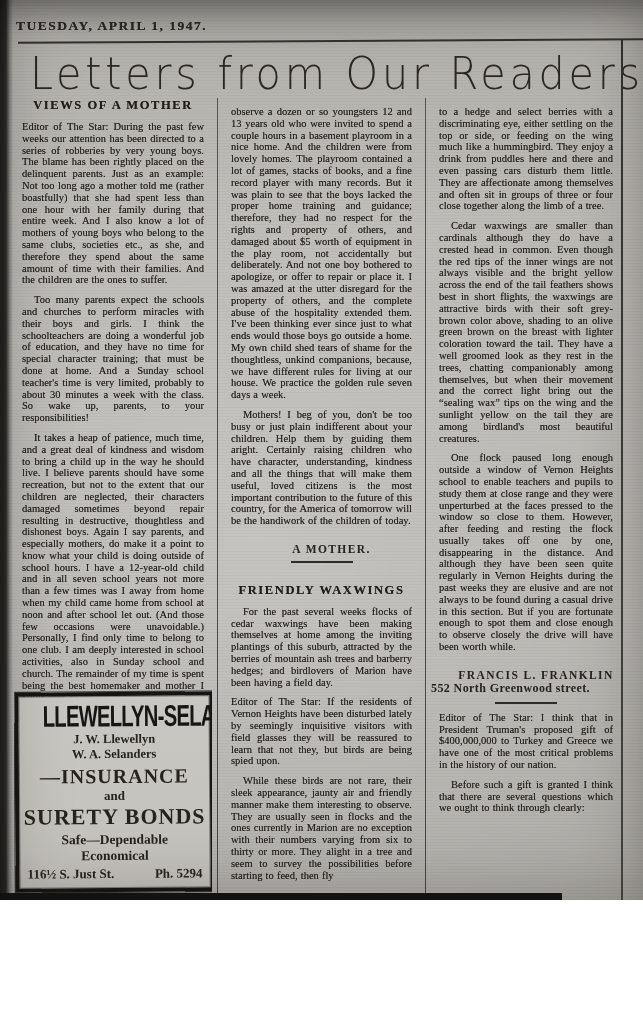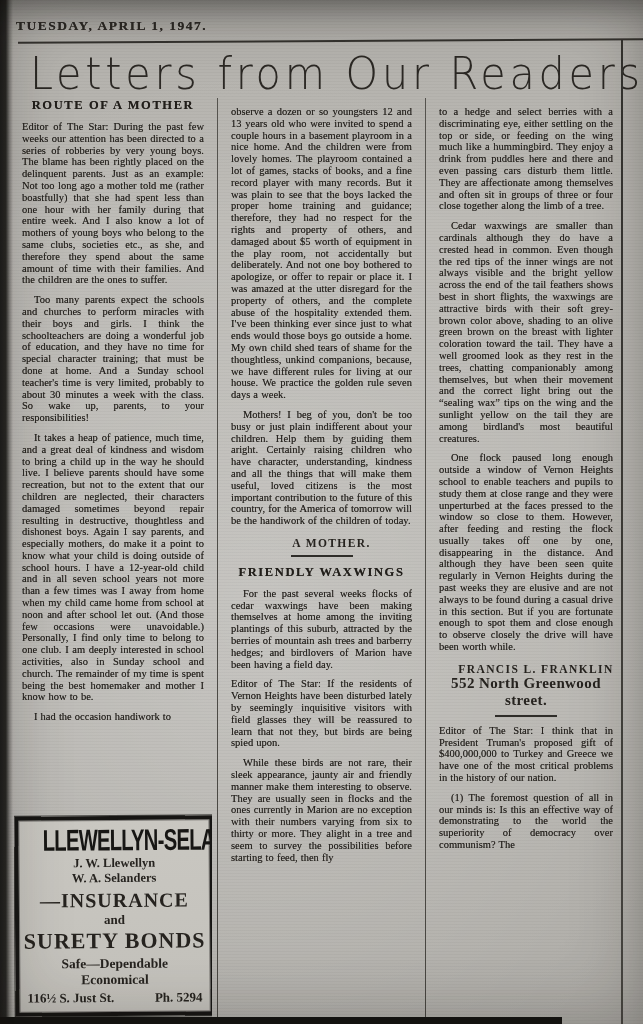--- a/index.html
+++ b/index.html
@@ -1,17 +1,17 @@
 <!DOCTYPE html>
 <html><head>
 <meta charset="utf-8">
 <style>
   html,body{margin:0;padding:0;}
   .page{
-    position:relative; width:643px; height:1024px; overflow:hidden;
+    position:relative; width:643px; height:900px; overflow:hidden;
     background:
       repeating-linear-gradient(0deg, rgba(0,0,0,0.025) 0 1px, rgba(255,255,255,0.015) 1px 3px),
       radial-gradient(120% 90% at 40% 60%, rgba(255,255,255,0.20), rgba(0,0,0,0) 60%),
       linear-gradient(180deg, #a3a19c 0px, #b3b1ac 48px, #bab8b3 220px, #b6b4af 70%, #adaba6 100%);
     font-family:"Liberation Serif", serif;
     color:#26231f;
   }
   .page::after{
     content:""; position:absolute; inset:0; pointer-events:none;
     box-shadow: inset 0 0 70px rgba(20,18,16,0.28), inset 0 25px 35px -25px rgba(0,0,0,0.45);
@@ -49,26 +49,26 @@
   .para{
     font-size:10.5px; line-height:11.8px; text-align:justify; text-indent:12px;
     margin:8px; word-spacing:0.5px; text-shadow:0 0 0.5px rgba(38,35,31,0.65);
   }
   .para + .para{ margin-top:3px; }
   .noindent{ text-indent:0; }
   .sec-heading{
     text-align:center; font-size:12.5px; font-weight:bold; letter-spacing:1.6px;
     margin:0 0 4px 0; color:#211e1a; text-shadow:0 0 0.6px rgba(33,30,26,0.7);
   }
-  .sec-heading.mt{ margin-top:8px; }
+  .sec-heading.mt{ margin-top:20px; }
   .signature{
     text-align:center; font-weight:bold; font-size:11.5px; letter-spacing:1.4px;
-    margin-top:10px; padding-left:20px;
+    margin-top:16px; padding-left:20px;
   }
-  .address{ text-align:center; font-weight:bold; font-size:15px; letter-spacing:0.4px; }
+  .address{ text-align:left; font-weight:bold; font-size:12px; letter-spacing:0.4px; }
   .divider{ width:62px; height:2px; background:#2f2d29; margin:6px auto 6px; }
   .ad{
     position:absolute; left:1px; bottom:8px; width:199px; box-sizing:border-box;
     border:4px solid #161513; box-shadow:0 0 0 1px rgba(22,21,19,0.7), inset 0 0 0 1px rgba(22,21,19,0.4);
     background:linear-gradient(180deg,#c9c7c1,#c3c1bb);
     text-align:center; padding:5px 4px 6px; transform:rotate(-0.4deg);
   }
   .ad-title{
     font-family:"Liberation Sans", sans-serif; font-weight:bold; font-size:26px;
     letter-spacing:-1px; white-space:nowrap; transform:scale(0.78,1.15); transform-origin:center;
@@ -91,21 +91,21 @@
 <div class="page">
   <div class="left-edge"></div>
 
   <div class="date-line">TUESDAY, APRIL 1, 1947.</div>
   <div class="top-rule"></div>
   <div class="headline">Letters from Our Readers</div>
   <div class="right-rule"></div>
 
   <div class="columns">
     <div class="col col-1">
-        <h3 class="sec-heading">ROUTE OF A MOTHER</h3>
+        <h3 class="sec-heading">VIEWS OF A MOTHER</h3>
         <p class="para noindent">Editor of The Star: During the past few weeks our attention has been directed to a series of robberies by very young boys. The blame has been rightly placed on the delinquent parents. Just as an example: Not too long ago a mother told me (rather boastfully) that she had spent less than one hour with her family during that entire week. And I also know a lot of mothers of young boys who belong to the same clubs, societies etc., as she, and therefore they spend about the same amount of time with their families. And the children are the ones to suffer.</p>
         <p class="para">Too many parents expect the schools and churches to perform miracles with their boys and girls. I think the schoolteachers are doing a wonderful job of education, and they have no time for special character training; that must be done at home. And a Sunday school teacher's time is very limited, probably to about 30 minutes a week with the class. So wake up, parents, to your responsibilities!</p>
         <p class="para">It takes a heap of patience, much time, and a great deal of kindness and wisdom to bring a child up in the way he should live. I believe parents should have some recreation, but not to the extent that our children are neglected, their characters damaged sometimes beyond repair resulting in destructive, thoughtless and dishonest boys. Again I say parents, and especially mothers, do make it a point to know what your child is doing outside of school hours. I have a 12-year-old child and in all seven school years not more than a few times was I away from home when my child came home from school at noon and after school let out. (And those few occasions were unavoidable.) Personally, I find only time to belong to one club. I am deeply interested in school activities, also in Sunday school and church. The remainder of my time is spent being the best homemaker and mother I know how to be.</p>
         <p class="para">I had the occasion handiwork to</p>
       <div class="ad">
         <div class="ad-title">LLEWELLYN-SELANDERS</div>
         <div class="ad-name">J. W. Llewellyn</div>
         <div class="ad-name">W. A. Selanders</div>
         <div class="ad-insurance">—INSURANCE</div>
         <div class="ad-and">and</div>
@@ -131,18 +131,18 @@
       </div>
     <div class="col-rule"></div>
     <div class="col col-3">
         <p class="para noindent">to a hedge and select berries with a discriminating eye, either settling on the top or side, or feeding on the wing much like a hummingbird. They enjoy a drink from puddles here and there and even passing cars disturb them little. They are affectionate among themselves and often sit in groups of three or four close together along the limb of a tree.</p>
         <p class="para">Cedar waxwings are smaller than cardinals although they do have a crested head in common. Even though the red tips of the inner wings are not always visible and the bright yellow across the end of the tail feathers shows best in short flights, the waxwings are attractive birds with their soft grey-brown color above, shading to an olive green brown on the breast with lighter coloration toward the tail. They have a well groomed look as they rest in the trees, chatting companionably among themselves, but when their movement and the correct light bring out the “sealing wax” tips on the wing and the sunlight yellow on the tail they are among birdland's most beautiful creatures.</p>
         <p class="para">One flock paused long enough outside a window of Vernon Heights school to enable teachers and pupils to study them at close range and they were unperturbed at the faces pressed to the window so close to them. However, after feeding and resting the flock usually takes off one by one, disappearing in the distance. And although they have been seen quite regularly in Vernon Heights during the past weeks they are elusive and are not always to be found during a casual drive in this section. But if you are fortunate enough to spot them and close enough to observe closely the drive will have been worth while.</p>
         <div class="signature">FRANCIS L. FRANKLIN</div>
         <div class="address">552 North Greenwood street.</div>
         <div class="divider"></div>
         <p class="para noindent">Editor of The Star: I think that in President Truman's proposed gift of $400,000,000 to Turkey and Greece we have one of the most critical problems in the history of our nation.</p>
-        <p class="para">(1) The foremost question of all in our minds is: Is this an effective way of demonstrating to the world the superiority of democracy over communism? The</p>
+        <p class="para">Before such a gift is granted I think that there are several questions which we ought to think through clearly:</p>
       </div>
   </div>
 
   <div class="bottom-bar"></div>
 </div>
 
 </body></html>

